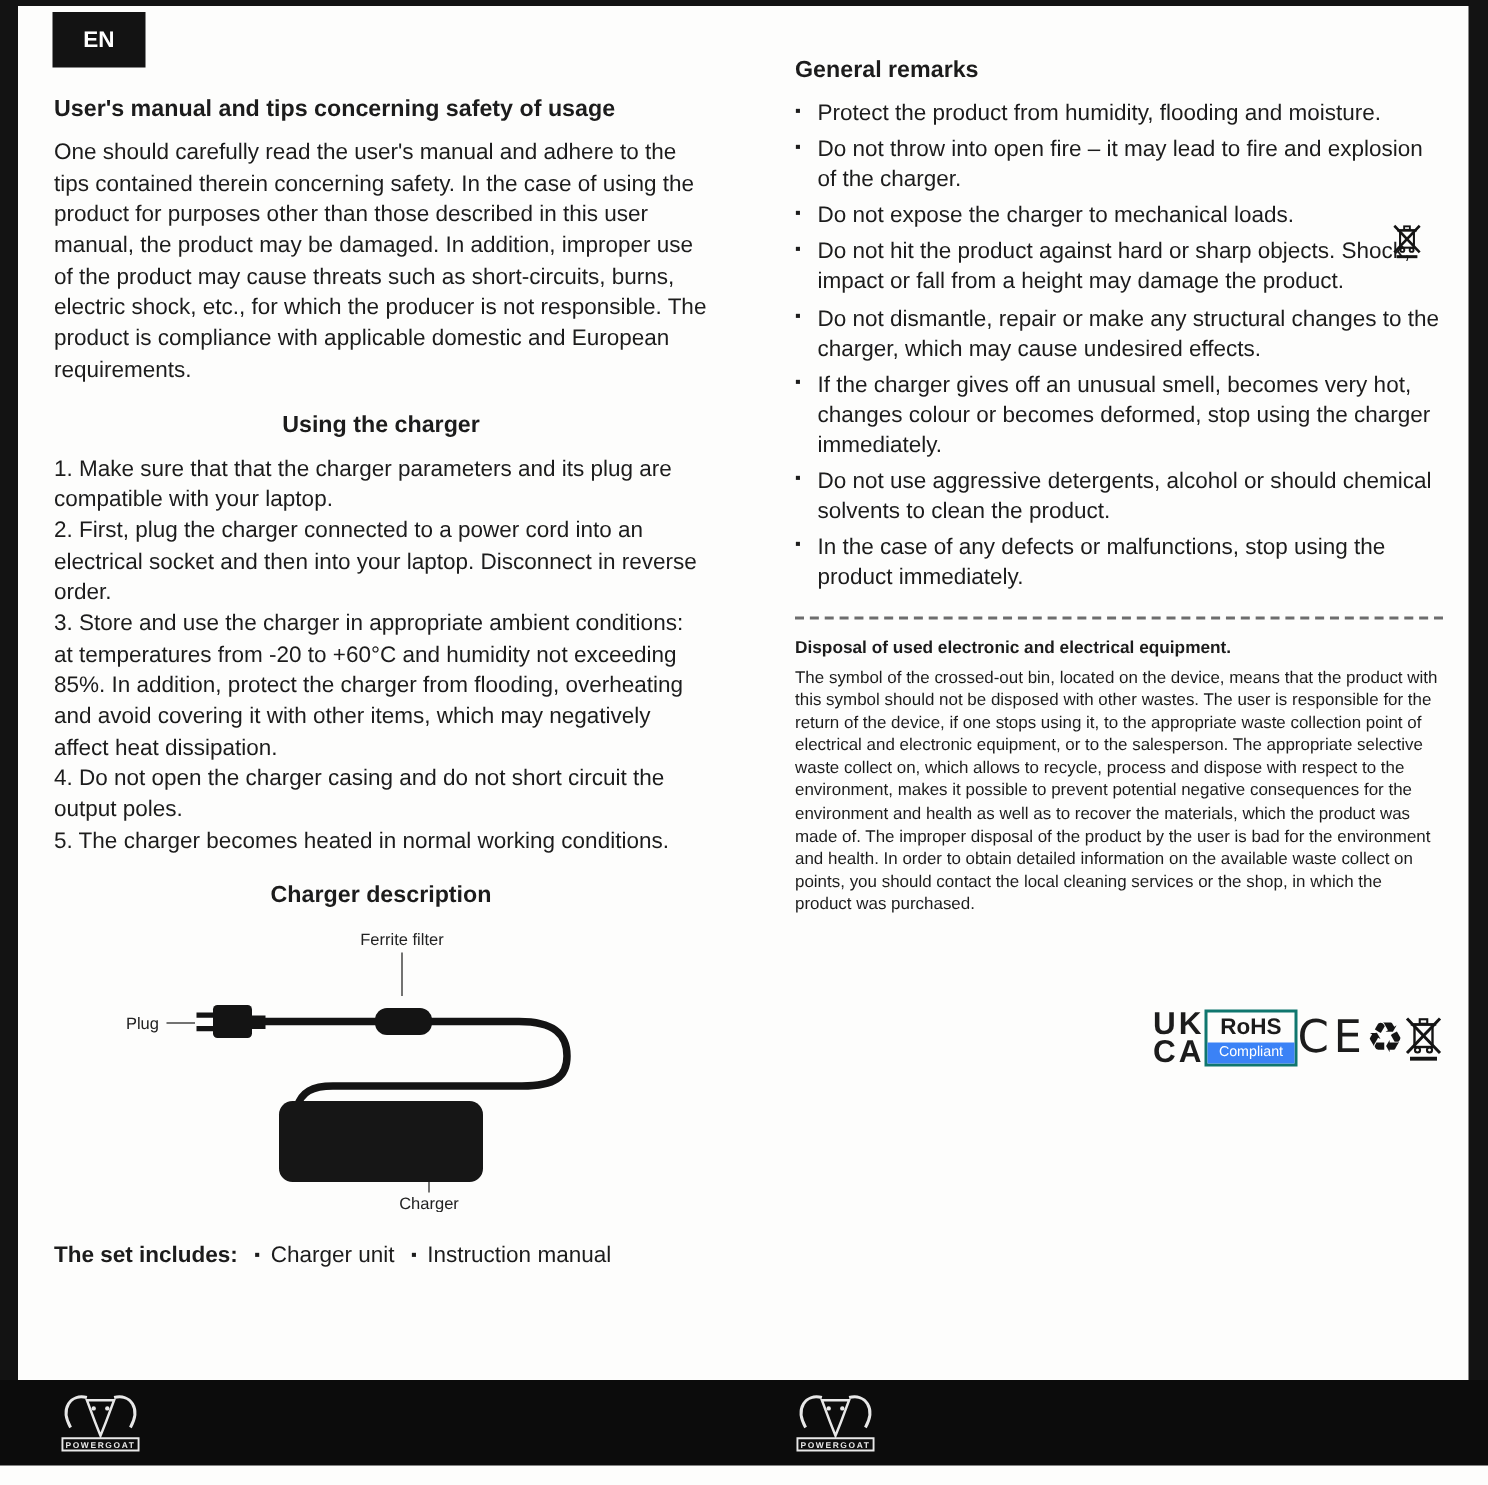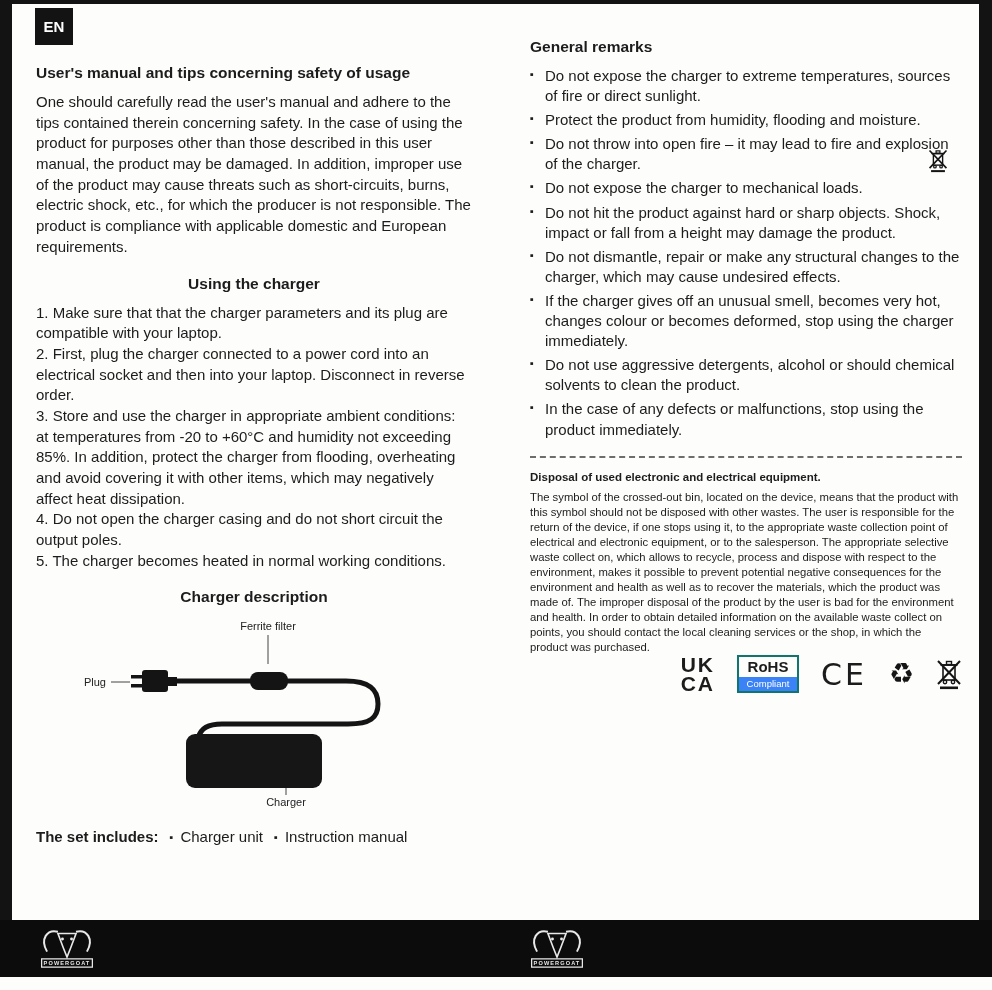--- a/index.html
+++ b/index.html
@@ -6,21 +6,21 @@
   .page {
     position:relative; width:992px; height:990px; margin:0 auto;
     background:#fdfdfc; color:#1c1c1c; overflow:hidden;
     font-family:"Liberation Sans", sans-serif;
   }
   .edge-top   { position:absolute; left:0; top:0; width:100%; height:4px; background:#131313; }
   .edge-left  { position:absolute; left:0; top:0; width:12px; height:922px; background:#131313; }
   .edge-right { position:absolute; right:0; top:0; width:13px; height:922px; background:#131313; }
 
   .badge-en {
-    position:absolute; left:35px; top:8px; width:38px; height:37px;
+    position:absolute; left:35px; top:8px; width:62px; height:37px;
     background:#131313; color:#fff; font-weight:bold; font-size:15px;
     display:flex; align-items:center; justify-content:center;
   }
 
   .col-left  { position:absolute; left:36px;  top:64px; width:436px; }
   .col-right { position:absolute; left:530px; top:38px; width:432px; }
 
   .section-title { font-size:15.5px; font-weight:bold; margin:0 0 10px 0; }
   .mt { margin-top:17px;text-align:center; }
   .body-text { font-size:15px; line-height:1.38; margin:0 0 6px 0; }
@@ -33,21 +33,21 @@
   }
   ul.bullets li::before {
     content:"▪"; position:absolute; left:0; top:1px; font-size:11px; color:#1c1c1c;
   }
 
   .divider { border:none; border-top:2px dashed #6d6d6d; margin:16px 0 13px 0; }
 
   .disposal-title { font-size:11.5px; font-weight:bold; margin:0 0 7px 0; }
   .disposal-body  { font-size:11.3px; line-height:1.33; margin:0; }
 
-  .marks { display:flex; align-items:center; justify-content:flex-end; gap:22px; }
+  .marks { display:flex; align-items:center; justify-content:flex-end; margin-top:62px; }
   .ukca { font-weight:bold; font-size:21px; line-height:0.92; letter-spacing:2px; text-align:center; }
   .rohs { border:2px solid #0f766e; text-align:center; min-width:58px; }
   .rohs-top { font-weight:bold; font-size:15px; padding:1px 6px 2px; }
   .rohs-bottom { background:#3b82f6; color:#fff; font-size:9.5px; padding:1px 4px 2px; }
   .ce { font-size:30px; letter-spacing:3px; font-family:"DejaVu Sans", sans-serif; }
   .recycle { font-size:28px; line-height:1; font-family:"DejaVu Sans", sans-serif; color:#141414; }
 
   .bin-top-right { position:absolute; left:928px; top:148px; }
 
   .set-line { margin-top:20px; font-size:15px; }
@@ -110,21 +110,20 @@
     </svg>
 
     <div class="set-line">
       <span class="set-label">The set includes:</span><span class="set-item">Charger unit</span><span class="set-item">Instruction manual</span>
     </div>
   </div>
 
   <div class="col-right">
     <h2 class="section-title">General remarks</h2>
     <ul class="bullets">
-      <li>Do not expose the charger to extreme temperatures, sources of fire or direct sunlight.</li>
       <li>Protect the product from humidity, flooding and moisture.</li>
       <li>Do not throw into open fire – it may lead to fire and explosion of the charger.</li>
       <li>Do not expose the charger to mechanical loads.</li>
       <li>Do not hit the product against hard or sharp objects. Shock, impact or fall from a height may damage the product.</li>
       <li>Do not dismantle, repair or make any structural changes to the charger, which may cause undesired effects.</li>
       <li>If the charger gives off an unusual smell, becomes very hot, changes colour or becomes deformed, stop using the charger immediately.</li>
       <li>Do not use aggressive detergents, alcohol or should chemical solvents to clean the product.</li>
       <li>In the case of any defects or malfunctions, stop using the product immediately.</li>
     </ul>
 

